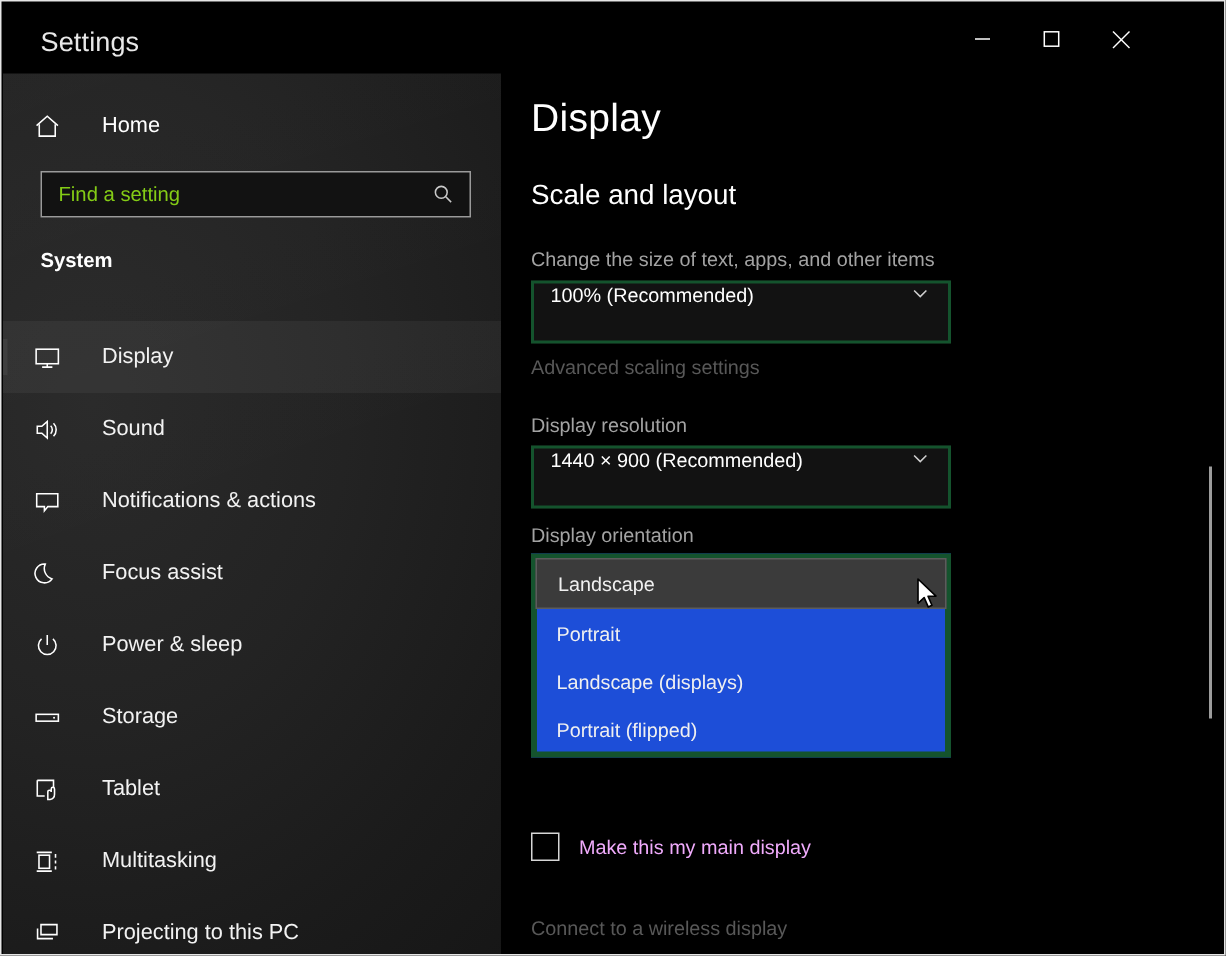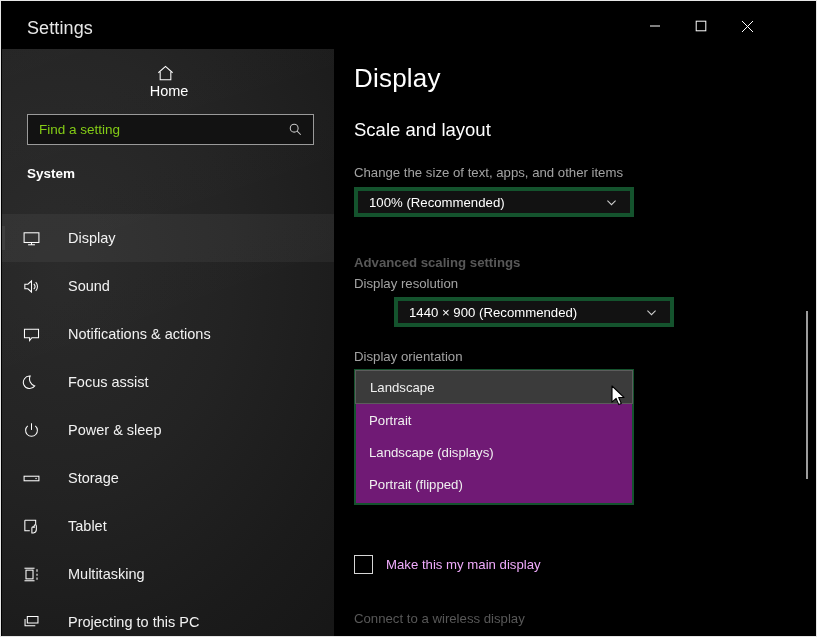--- a/index.html
+++ b/index.html
@@ -68,21 +68,21 @@
   #sidebar-scrim {
     position: absolute; inset: 0;
     background: linear-gradient(160deg, rgba(255,255,255,0.020) 0%, rgba(255,255,255,0.0) 55%);
     pointer-events: none;
   }
 
   #home-row {
     position: absolute;
     left: 0; top: 62px;
     width: 332px; height: 40px;
-    display: flex; align-items: center; flex-direction: column;
+    display: flex; align-items: center;
   }
   #home-row .nav-ico {
     width: 44px; margin-left: 20px;
     display: flex; align-items: center; justify-content: flex-start;
   }
   #home-row .nav-label {
     font-size: 14.5px; color: #ffffff; margin-left: 2px;
   }
 
   #search-box {
@@ -189,56 +189,56 @@
     color: #a3a3a3;
     white-space: nowrap;
   }
   #lbl-scale   { top: 116px; }
   #lbl-res     { top: 227px; }
   #lbl-orient  { top: 300px; }
 
   .combo {
     position: absolute;
     left: 20px;
-    width: 280px; height: 30px;
+    width: 280px; height: 42px;
     box-sizing: border-box;
     background: #121212;
-    border: 4px solid #14532d;
-    display: flex; align-items: center;
+    border: 2px solid #14532d;
+    display: flex; 
   }
   .combo .combo-text {
     margin-left: 11px;
     flex: 1;
     font-size: 13.2px;
     color: #ffffff;
     white-space: nowrap;
   }
   .combo .chev { margin-right: 12px; display: flex; }
   #combo-scale  { top: 138px; }
-  #combo-res    { top: 248px; margin-left: 40px; }
+  #combo-res    { top: 248px; }
   #combo-multi  { top: 461px; }
 
   .link-disabled {
     position: absolute;
     left: 20px;
     font-size: 13.2px;
     color: #585858;
     white-space: nowrap;
   }
-  #link-advanced  { top: 206px; font-weight: bold; }
+  #link-advanced  { top: 188px; }
   #link-wireless  { top: 562px; }
 
   
   #orient-dropdown {
     position: absolute;
     left: 20px; top: 320px;
     width: 280px; height: 136px;
     box-sizing: border-box;
-    background: #701a75;
-    border: 2px solid #14532d;
+    background: #1d4ed8;
+    border: 4px solid #14532d;
     z-index: 20;
     box-shadow: 0 2px 7px rgba(0,0,0,0.75);
   }
   .dd-item {
     position: relative;
     height: 32px;
     display: flex; align-items: center;
     box-sizing: border-box;
   }
   .dd-item .dd-text {

